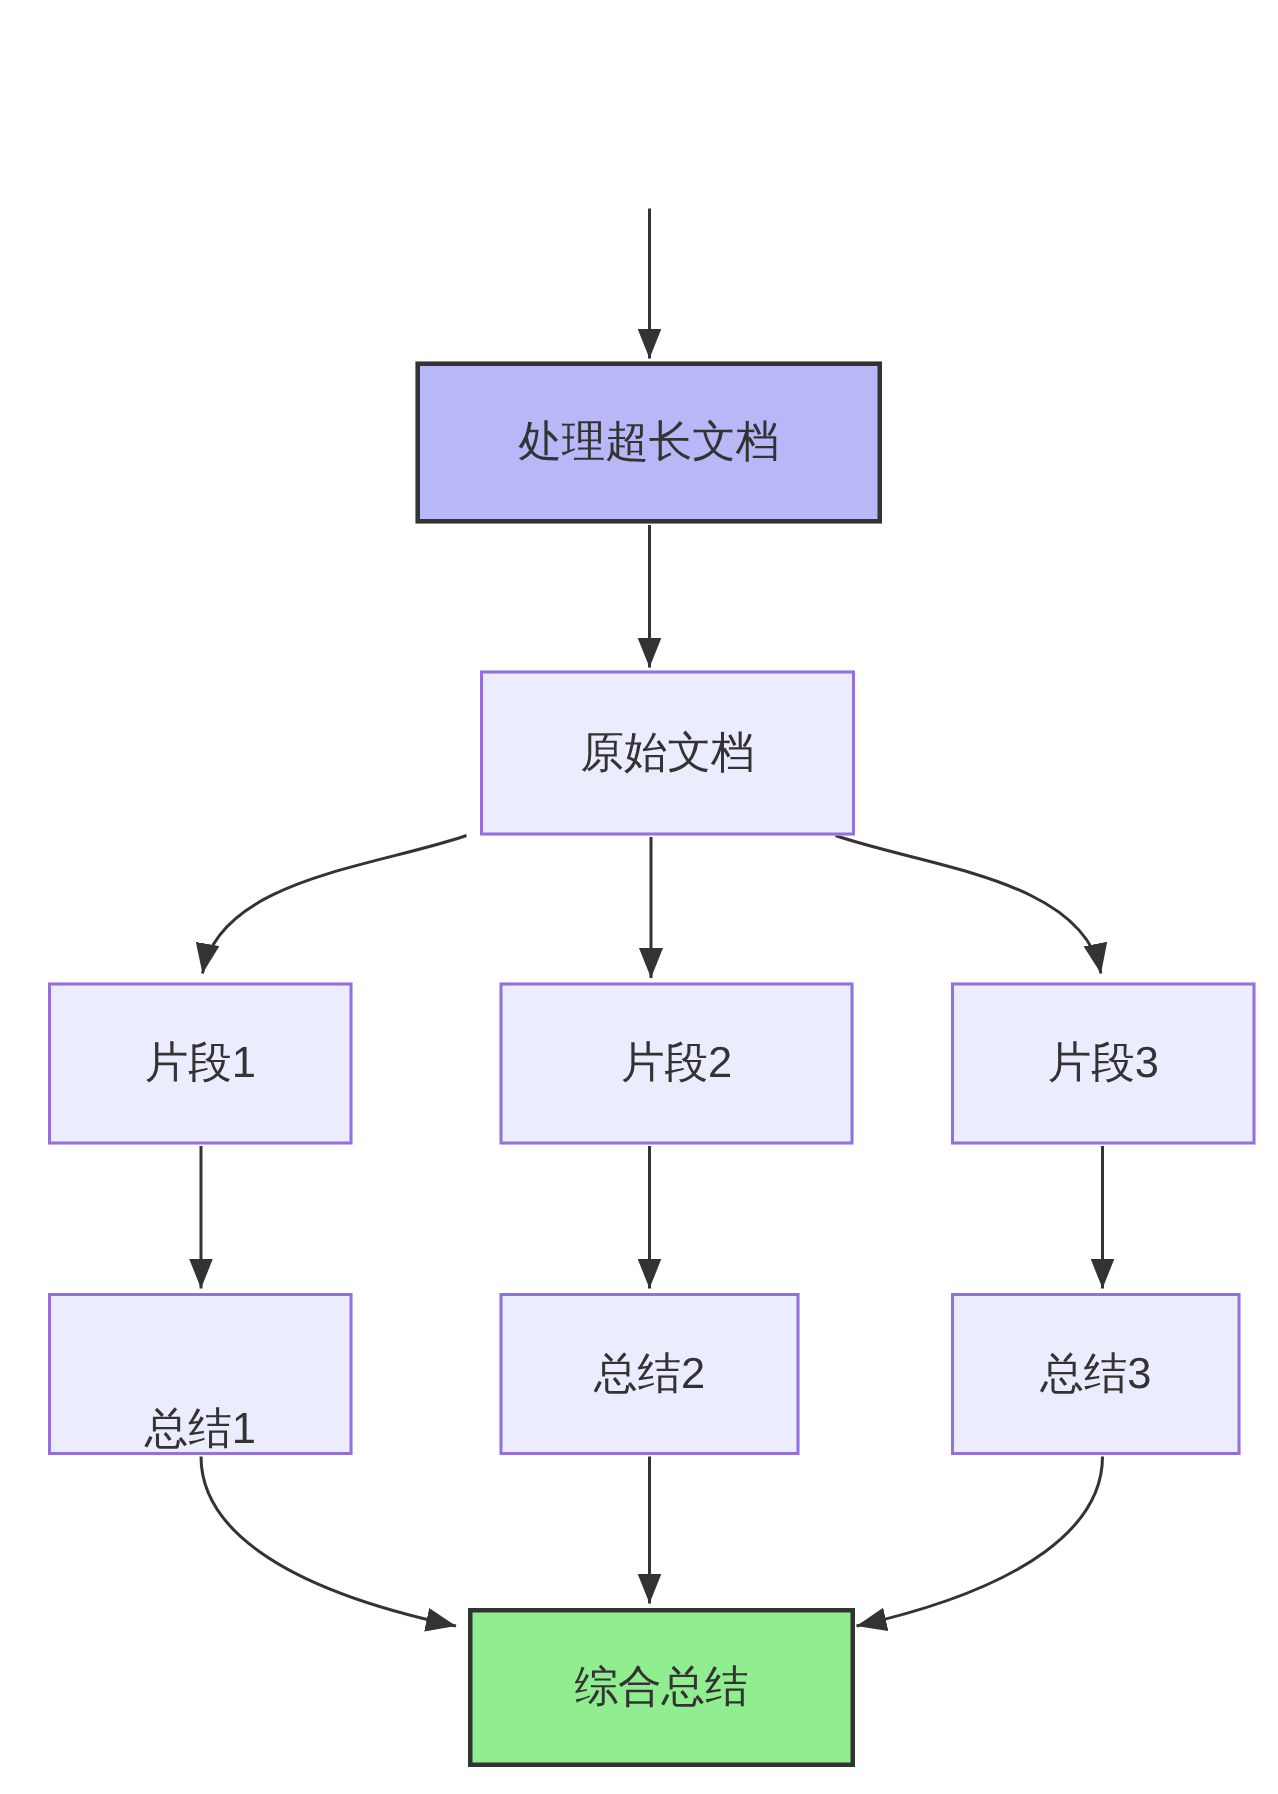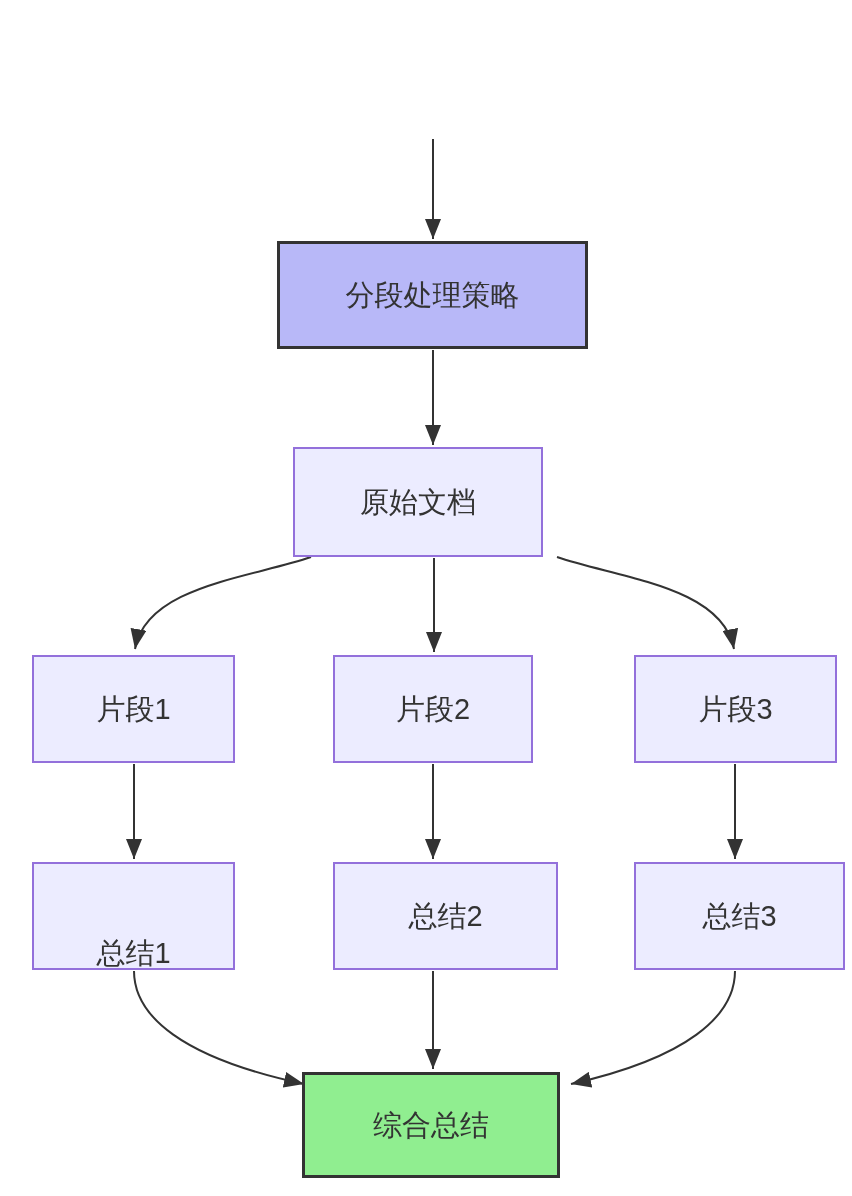--- a/index.html
+++ b/index.html
@@ -50,28 +50,28 @@
     background: var(--emphasis_fill);
     border: 3px solid var(--emphasis_border);
   }
   .node.result {
     background: var(--result_fill);
     border: 3px solid var(--result_border);
   }
   
   #node-a  { left: 278px; top: 33px;   width: 309px; height: 106px; }
   #node-b  { left: 277px; top: 241px;  width: 311px; height: 108px; }
-  #node-c  { left: 293px; top: 447px;  width: 250px; height: 110px; }
+  #node-c  { left: 320px; top: 447px;  width: 250px; height: 110px; }
   #node-d1 { left: 32px;  top: 655px;  width: 203px; height: 108px; text-align: right; }
-  #node-d2 { left: 333px; top: 655px;  width: 200px; height: 108px; }
+  #node-d2 { left: 333px; top: 655px;  width: 236px; height: 108px; }
   #node-d3 { left: 634px; top: 655px;  width: 203px; height: 108px; }
   #node-e1 { left: 32px;  top: 862px;  width: 203px; height: 108px; align-items: flex-end; }
-  #node-e2 { left: 333px; top: 862px;  width: 225px; height: 108px; }
-  #node-e3 { left: 634px; top: 862px;  width: 211px; height: 108px; }
-  #node-f  { left: 302px; top: 1072px; width: 258px; height: 106px; }
+  #node-e2 { left: 333px; top: 862px;  width: 200px; height: 108px; }
+  #node-e3 { left: 634px; top: 862px;  width: 193px; height: 108px; }
+  #node-f  { left: 312px; top: 1072px; width: 258px; height: 106px; }
 </style>
 </head>
 <body>
 
 <div class="canvas">
 
   <svg class="edges" viewBox="0 0 852 1196" xmlns="http://www.w3.org/2000/svg">
     <defs>
       <marker id="arrowhead" viewBox="0 0 10 8" refX="10" refY="4" markerWidth="20" markerHeight="16" markerUnits="userSpaceOnUse" orient="auto">
         <path class="arrowhead" d="M0,0 L10,4 L0,8 Z"></path>
@@ -85,21 +85,21 @@
     <path class="edge" marker-end="url(#arrowhead)" d="M134,764 L134,859"></path>
     <path class="edge" marker-end="url(#arrowhead)" d="M433,764 L433,859"></path>
     <path class="edge" marker-end="url(#arrowhead)" d="M735,764 L735,859"></path>
     <path class="edge" marker-end="url(#arrowhead)" d="M134,971 C134,1016 182,1058 304,1084"></path>
     <path class="edge" marker-end="url(#arrowhead)" d="M433,971 L433,1069"></path>
     <path class="edge" marker-end="url(#arrowhead)" d="M735,971 C735,1016 687,1058 571,1084"></path>
   </svg>
 
 
   <div class="node emphasis" id="node-b">
-    <span>分段处理策略</span>
+    <span>处理超长文档</span>
   </div>
 
   <div class="node" id="node-c">
     <span>原始文档</span>
   </div>
 
   <div class="node" id="node-d1">
     <span>片段1</span>
   </div>
 

